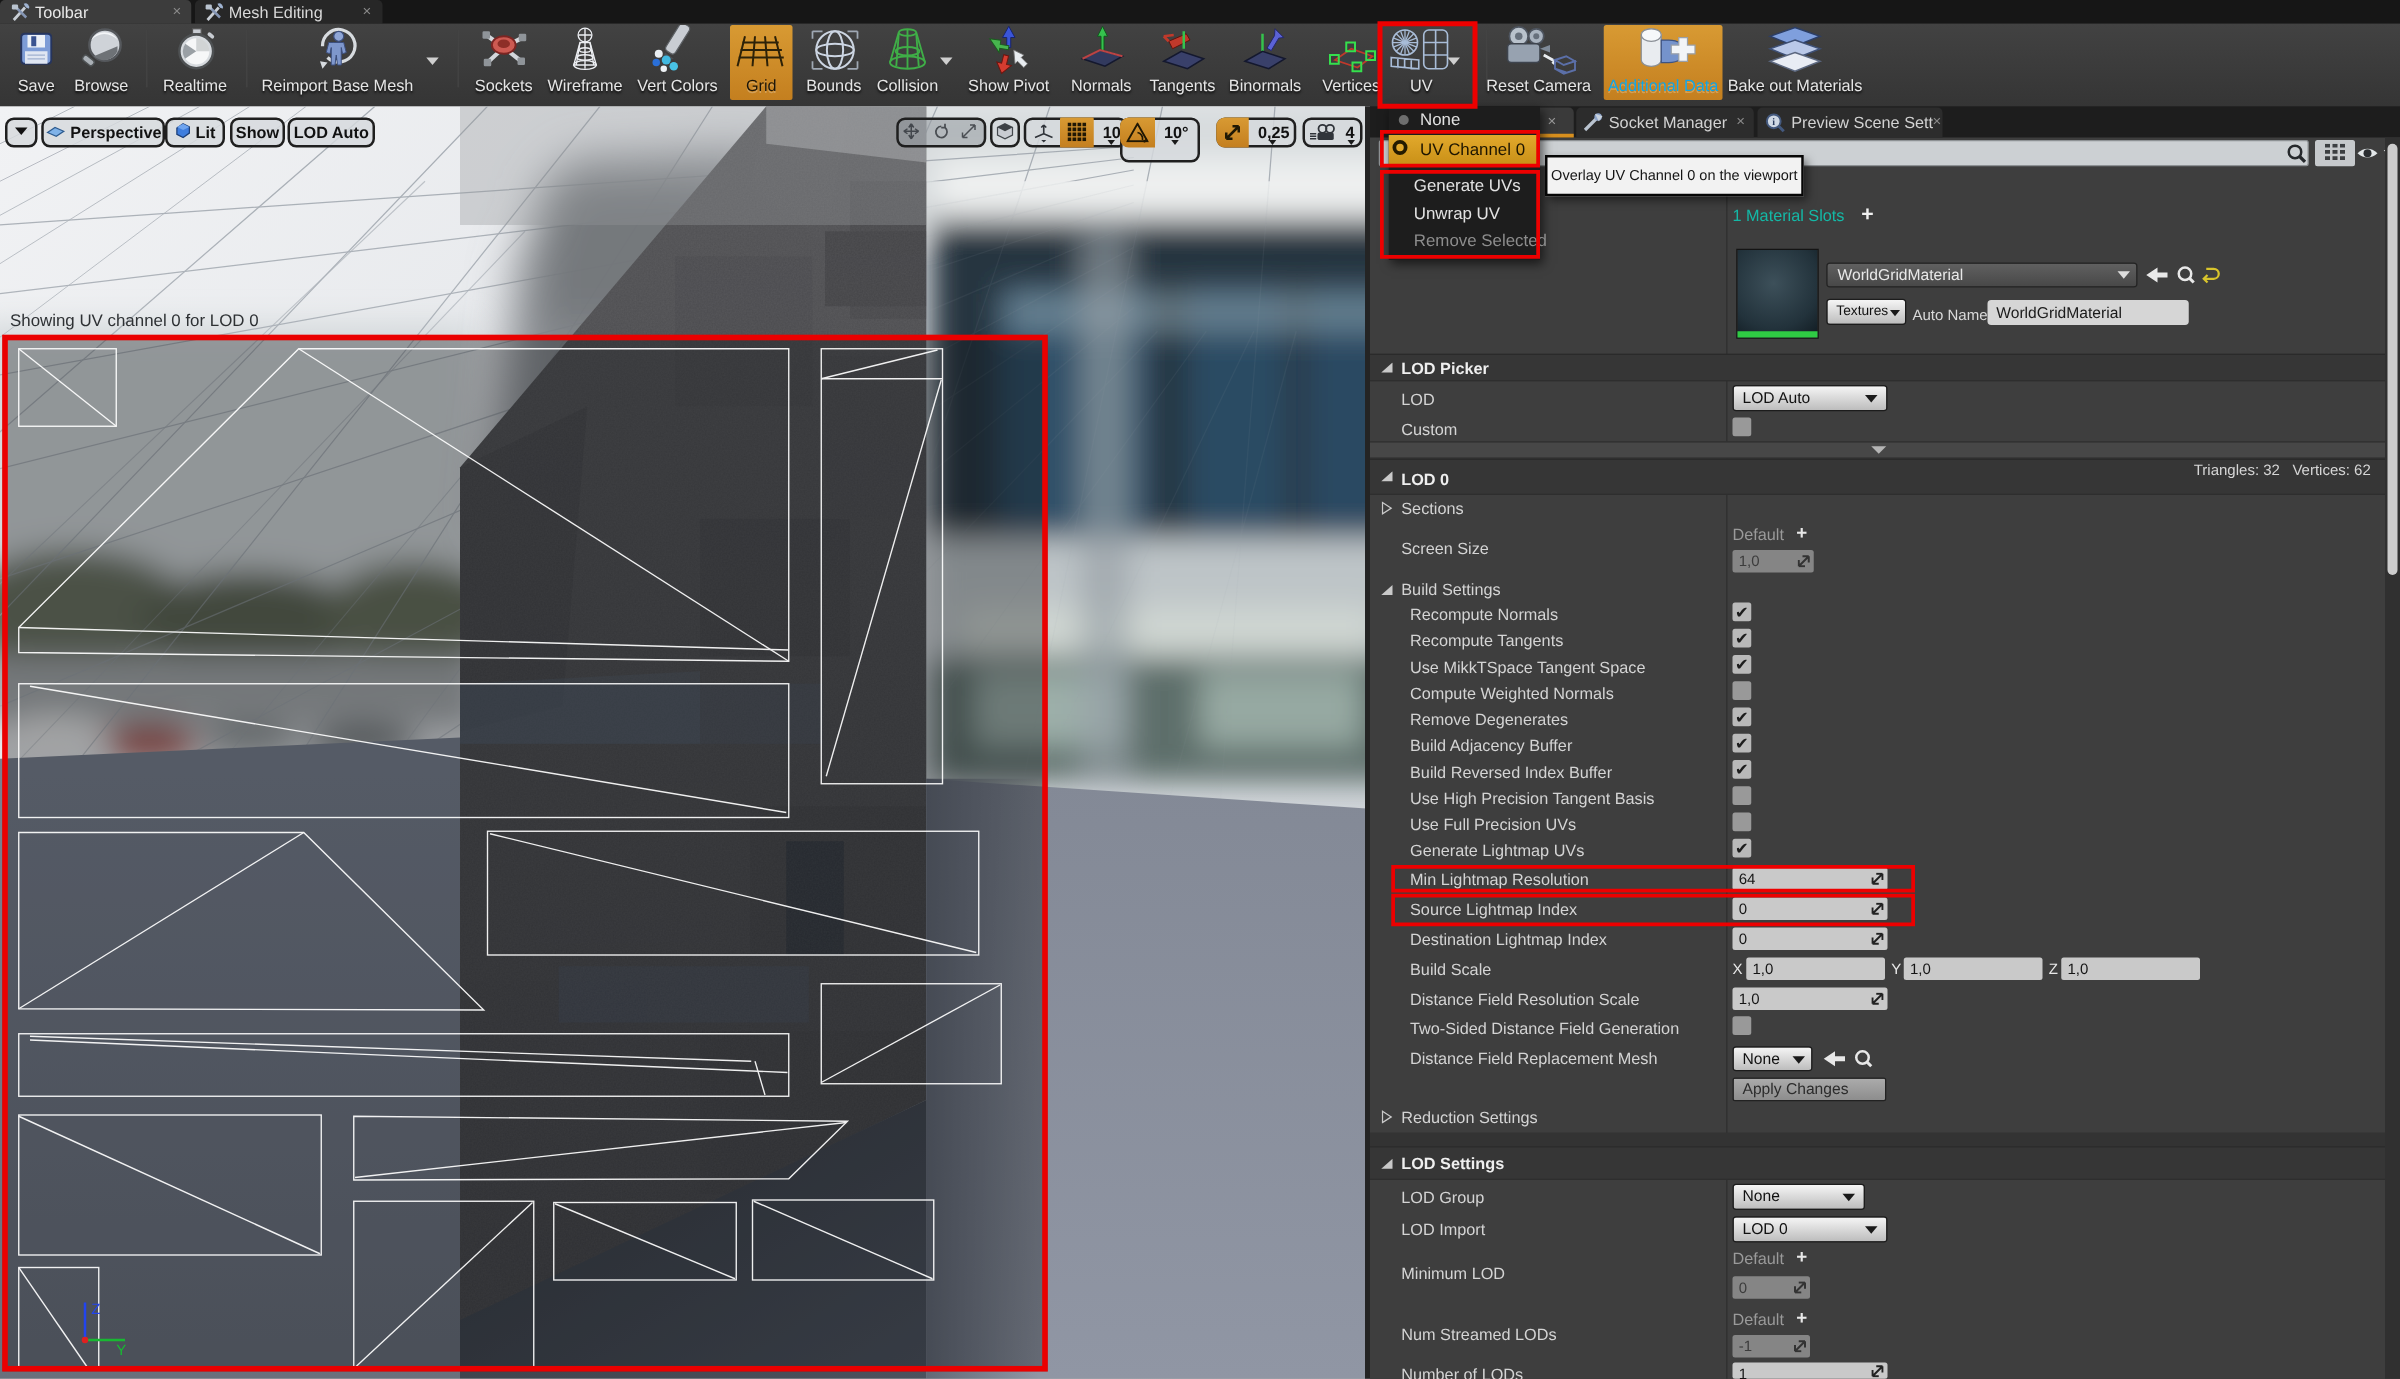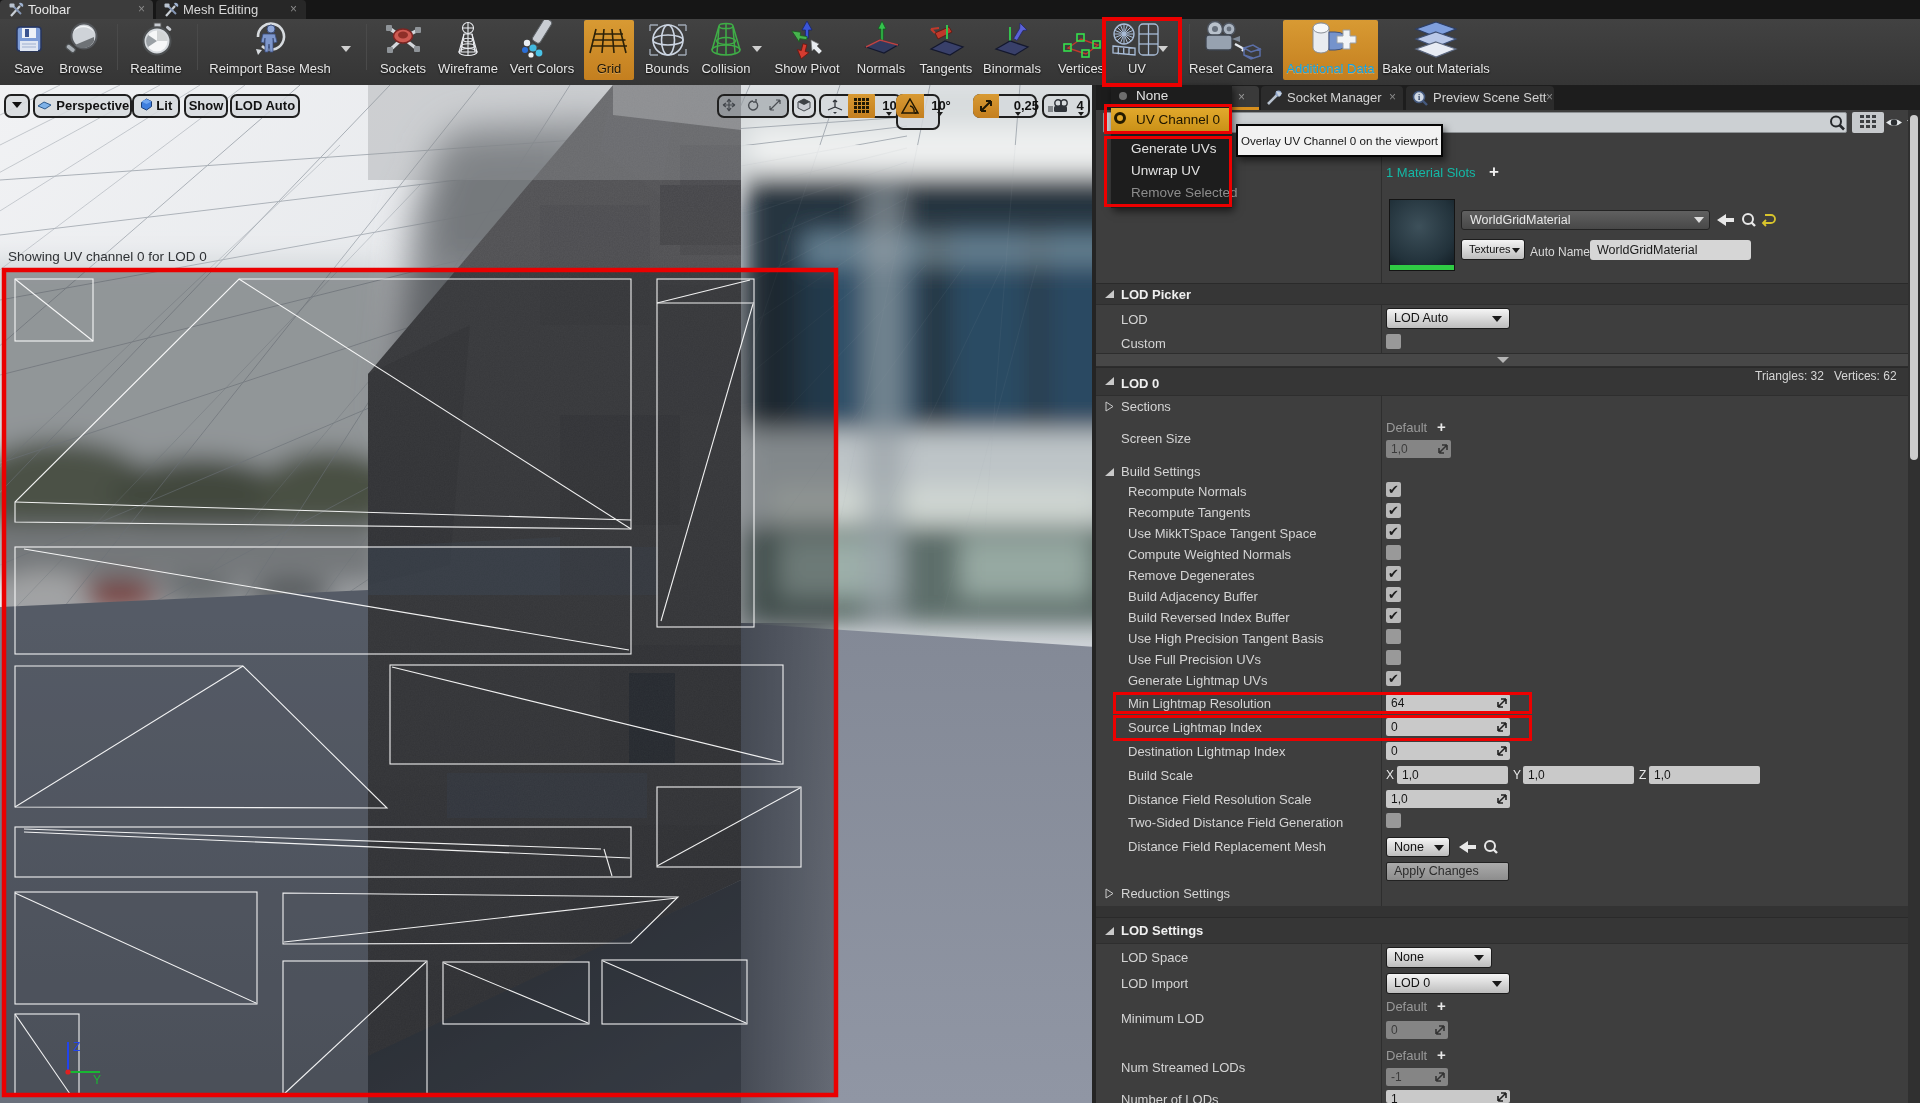--- a/index.html
+++ b/index.html
@@ -458,33 +458,33 @@
             <rect x="8" y="8" width="3" height="3"></rect>
             <rect x="12" y="8" width="3" height="3"></rect>
             <rect x="0" y="12" width="3" height="3"></rect>
             <rect x="4" y="12" width="3" height="3"></rect>
             <rect x="8" y="12" width="3" height="3"></rect>
             <rect x="12" y="12" width="3" height="3"></rect>
           </g>
         </svg></div>
       <div class="abs" style="left:54px;top:0;width:29px;text-align:center">10<span class="caret" style="left:11px;top:16px;border-left-width:3.5px;border-right-width:3.5px;border-top-width:4.5px"></span></div>
     </div>
-<div class="vbtn" style="left:896px;top:94px;width:44px;padding:16px">
+<div class="vbtn" style="left:896px;top:94px;width:64px;padding:16px">
       <div class="abs" style="left:-2px;top:-2px;width:28px;height:24px;background:linear-gradient(#d89a33,#c47f1f);border-radius:7px 0 0 7px"><svg width="18" height="16" viewBox="0 0 18 16" style="margin:4px">
           <path d="M9 1 L17 15 H1z" fill="none" stroke="#201804" stroke-width="1.5"></path>
           <path d="M9 8 a5 5 0 0 1 4 6" fill="none" stroke="#201804" stroke-width="1.4"></path>
           <path d="M13 15 l3-2 -1 4z" fill="#201804"></path>
         </svg></div>
       <div class="abs" style="left:26px;top:0;width:34px;text-align:center">10°<span class="caret" style="left:13px;top:16px;border-left-width:3.5px;border-right-width:3.5px;border-top-width:4.5px"></span></div>
     </div>
 <div class="vbtn" style="left:973px;top:94px;width:64px;padding:0">
       <div class="abs" style="left:-2px;top:-2px;width:26px;height:24px;background:linear-gradient(#d89a33,#c47f1f);border-radius:7px 0 0 7px"><svg width="14" height="14" viewBox="0 0 14 14" style="margin:5px 6px">
           <path d="M2 12 L12 2 M12 2 h-5 M12 2 v5 M2 12 h5 M2 12 v-5" stroke="#201804" stroke-width="2" fill="none"></path>
         </svg></div>
-      <div class="abs" style="left:24px;top:0;width:40px;text-align:right">0,25<span class="caret" style="left:16px;top:16px;border-left-width:3.5px;border-right-width:3.5px;border-top-width:4.5px"></span></div>
+      <div class="abs" style="left:24px;top:0;width:40px;text-align:center">0,25<span class="caret" style="left:16px;top:16px;border-left-width:3.5px;border-right-width:3.5px;border-top-width:4.5px"></span></div>
     </div>
 <div class="vbtn" style="left:1042px;top:94px;width:48px;padding:0">
       <svg width="22" height="14" viewBox="0 0 22 14" style="position:absolute;left:3px;top:3px">
         <circle cx="11" cy="4" r="3.2" fill="none" stroke="#30343a" stroke-width="1.4"></circle>
         <circle cx="17" cy="4" r="3.2" fill="none" stroke="#30343a" stroke-width="1.4"></circle>
         <rect x="7" y="7" width="13" height="6" rx="1.5" fill="#30343a"></rect>
         <path d="M1 8 h5 M1 10 h5 M1 12 h5" stroke="#30343a" stroke-width="1.2"></path>
       </svg>
       <div class="abs" style="left:26px;top:0;width:20px;text-align:center">4<span class="caret" style="left:8px;top:16px;border-left-width:3.5px;border-right-width:3.5px;border-top-width:4.5px"></span></div>
     </div>
@@ -654,21 +654,21 @@
 <svg class="abs" style="left:1105px;top:888px" width="9" height="11">
       <path d="M1 1 L8 5.5 L1 10z" fill="none" stroke="#c9c9c9"></path>
     </svg>
 <div class="rlbl" style="left:1121px;top:886px">Reduction Settings</div>
 <div class="abs" style="left:1096px;top:906px;width:812px;height:11px;background:#333"></div>
 <div class="hdr" style="top:917px;height:27px"></div>
     <svg class="abs" style="left:1104px;top:927px" width="11" height="9">
       <path d="M10 0 L10 8 L1 8z" fill="#c9c9c9"></path>
     </svg>
     <div class="hdrt" style="top:923px">LOD Settings</div>
-<div class="rlbl" style="left:1121px;top:950px">LOD Space</div>
+<div class="rlbl" style="left:1121px;top:950px">LOD Group</div>
 <div class="combo" style="left:1386px;top:947px;width:106px;height:21px">
       <span class="ct">None</span>
       <span class="caret" style="right:7px;top:7px"></span>
     </div>
 <div class="rlbl" style="left:1121px;top:976px">LOD Import</div>
 <div class="combo" style="left:1386px;top:973px;width:124px;height:21px">
       <span class="ct">LOD 0</span>
       <span class="caret" style="right:7px;top:7px"></span>
     </div>
 <div class="glbl" style="left:1386px;top:999px">Default</div>

